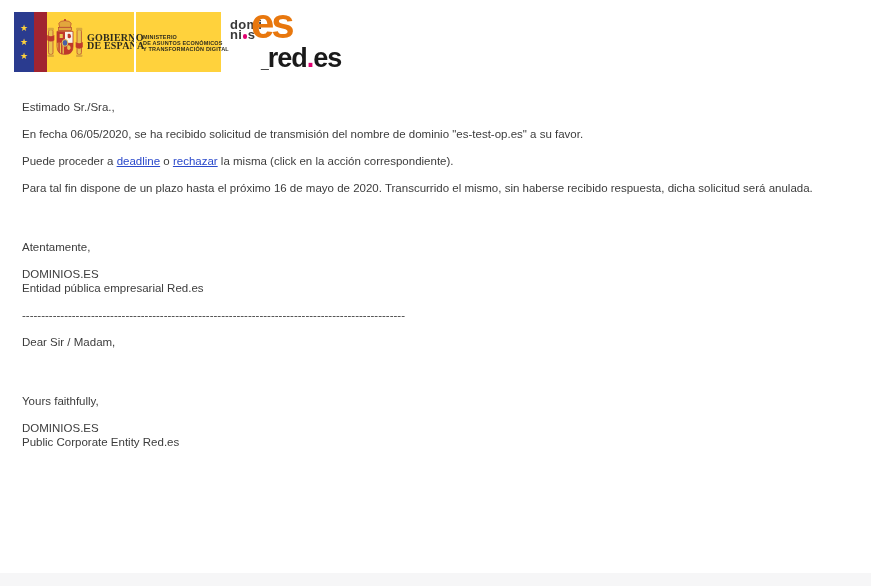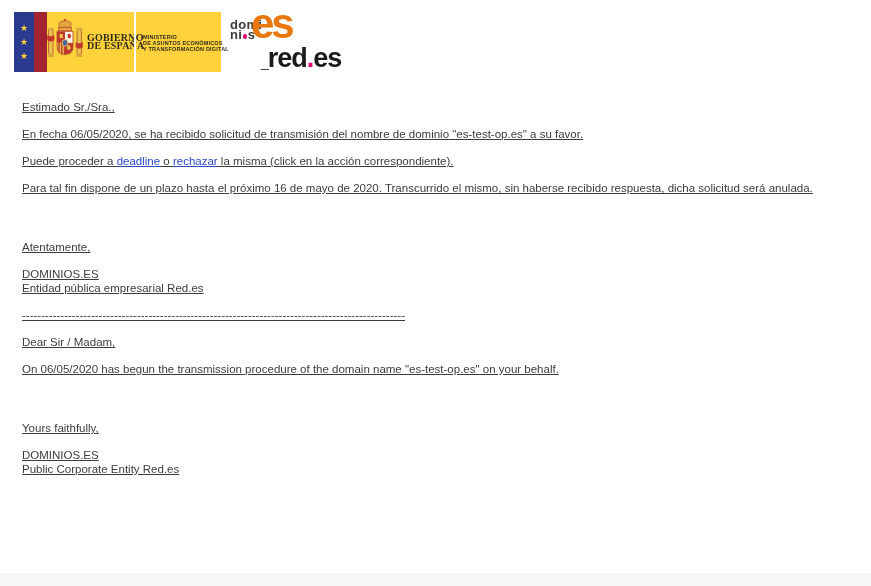--- a/index.html
+++ b/index.html
@@ -68,21 +68,21 @@
   }
   .redes-underscore { font-size:14px; font-weight:normal; color:#3A3A3A; }
   .redes-dot { color:#E00070; }
 
   
   .email-body {
     position:absolute; left:22px; top:100px; width:823px;
     font-size:11.5px; line-height:14px; color:#3C3C3C;
     text-align:justify;
   }
-  .email-body p { margin:0 0 13px 0;text-decoration:underline; }
+  .email-body p { margin:0 0 13px 0; }
   .email-body p.extra-gap { margin-top:45px; }
   .email-body a {
     color:#2B49CB; text-decoration:underline; cursor:pointer;
   }
   .separator { letter-spacing:0; white-space:nowrap; text-align:left; }
 
   .bottom-strip {
     position:absolute; left:0; bottom:0; width:100%; height:13px;
     background:#F6F6F7;
   }
@@ -176,21 +176,20 @@
     <p>Para tal fin dispone de un plazo hasta el próximo 16 de mayo de 2020. Transcurrido el mismo, sin haberse recibido respuesta, dicha solicitud será anulada.</p>
 
     <p class="extra-gap">Atentamente,</p>
 
     <p><span>DOMINIOS.ES</span><br><span>Entidad pública empresarial Red.es</span></p>
 
     <p class="separator">----------------------------------------------------------------------------------------------------</p>
 
     <p>Dear Sir / Madam,</p>
 
-    <p>On 06/05/2020 has begun the transmission procedure of the domain name "es-test-op.es" on your behalf.</p>
 
 
 
     <p class="extra-gap">Yours faithfully,</p>
 
     <p><span>DOMINIOS.ES</span><br><span>Public Corporate Entity Red.es</span></p>
 
   </div>
 
   <div class="bottom-strip"></div>

